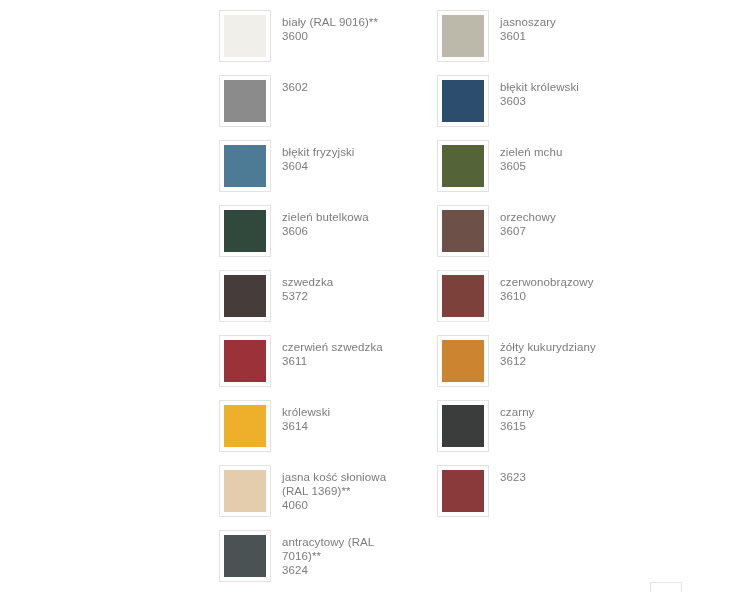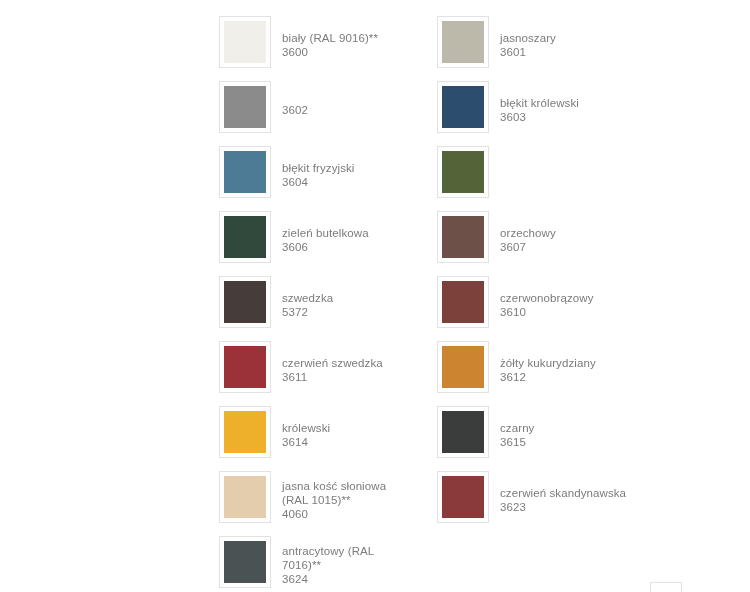--- a/index.html
+++ b/index.html
@@ -26,21 +26,21 @@
 
   .swatch-grid {
     display: grid;
     grid-template-columns: 195px 195px;
     column-gap: 23px;
     row-gap: 0px;
   }
 
   .swatch-row {
     display: flex;
-    align-items: center;
+    align-items: flex-start;
     height: 65px;
     box-sizing: border-box;
   }
 
   .swatch-card {
     flex: 0 0 auto;
     width: 52px;
     height: 52px;
     box-sizing: border-box;
     background: #ffffff;
@@ -129,20 +129,24 @@
         </div>
         <div class="swatch-text">
           <span class="swatch-name">błękit fryzyjski</span>
           <span class="swatch-code">3604</span>
         </div>
       </div>
       <div class="swatch-row">
         <div class="swatch-card">
           <span class="swatch-color" style="background: rgb(85, 99, 57);"></span>
         </div>
+        <div class="swatch-text">
+          <span class="swatch-name">zieleń mchu</span>
+          <span class="swatch-code">3605</span>
+        </div>
       </div>
       <div class="swatch-row">
         <div class="swatch-card">
           <span class="swatch-color" style="background: rgb(49, 73, 60);"></span>
         </div>
         <div class="swatch-text">
           <span class="swatch-name">zieleń butelkowa</span>
           <span class="swatch-code">3606</span>
         </div>
       </div>
@@ -207,30 +211,29 @@
         <div class="swatch-text">
           <span class="swatch-name">czarny</span>
           <span class="swatch-code">3615</span>
         </div>
       </div>
       <div class="swatch-row">
         <div class="swatch-card">
           <span class="swatch-color" style="background: rgb(227, 205, 173);"></span>
         </div>
         <div class="swatch-text">
-          <span class="swatch-name">jasna kość słoniowa (RAL 1015)**</span>
+          <span class="swatch-name">jasna kość słoniowa (RAL 1369)**</span>
           <span class="swatch-code">4060</span>
         </div>
       </div>
       <div class="swatch-row">
         <div class="swatch-card">
           <span class="swatch-color" style="background: rgb(139, 58, 60);"></span>
         </div>
         <div class="swatch-text">
-          <span class="swatch-name">czerwień skandynawska</span>
           <span class="swatch-code">3623</span>
         </div>
       </div>
       <div class="swatch-row">
         <div class="swatch-card">
           <span class="swatch-color" style="background: rgb(74, 82, 84);"></span>
         </div>
         <div class="swatch-text">
           <span class="swatch-name">antracytowy (RAL 7016)**</span>
           <span class="swatch-code">3624</span>

